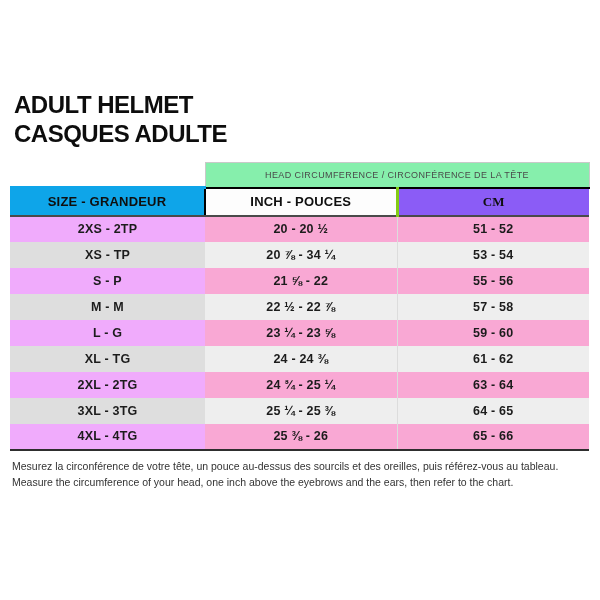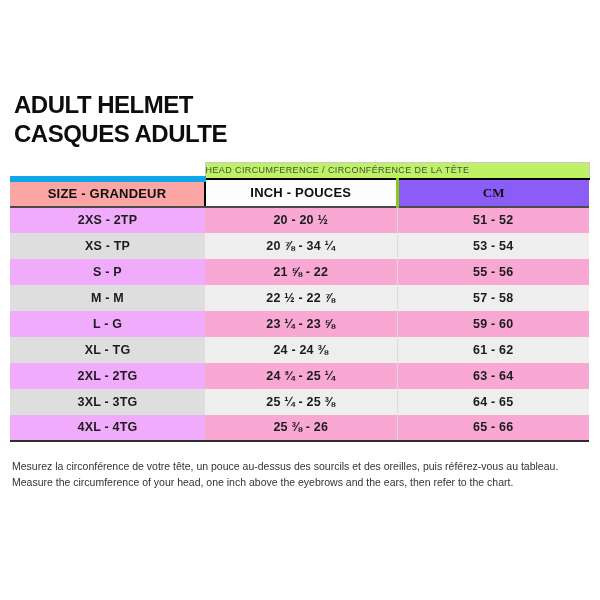--- a/index.html
+++ b/index.html
@@ -22,33 +22,33 @@
   .size-table {
     position: absolute; left: 10px; top: 162px;
     border-collapse: collapse; table-layout: fixed; width: 579px;
   }
   .col-size { width: 195px; }
   .col-inch { width: 192px; }
   .col-cm   { width: 192px; }
 
   .banner-spacer { background: #ffffff; border: none; }
   .banner-cell {
-    height: 16px; background: #bef264;
+    height: 25px; background: #86efac;
     border-top: 1px solid #c9c9c9; border-left: 1px solid #c9c9c9; border-right: 1px solid #c9c9c9;
     border-bottom: 2px solid #000000;
     font-size: 9px; font-weight: 400; color: #4a4a4a;
-    letter-spacing: 0.4px; text-align: left; vertical-align: middle;
+    letter-spacing: 0.4px; text-align: center; vertical-align: middle;
   }
 
   .size-table th {
     height: 28px; font-size: 13px; font-weight: 700; color: #0f0f0f;
     text-align: center; vertical-align: middle; letter-spacing: 0.2px;
     border-bottom: 2px solid #4a4a4a;
   }
-  th.size-h { background: #fca5a5; border-top: 6px solid #0ea5e9; margin-left: 12px; }
+  th.size-h { background: #0ea5e9; border-top: 3px solid #0ea5e9; margin-left: 12px; }
   th.inch-h { background: #fdfdfd; border-left: 2px solid #000000; }
   th.cm-h   { background: #8b5cf6; border-left: 3px solid #84cc16; font-family: Liberation Serif, serif; }
 
   .size-table tbody td {
     height: 26px; font-size: 12.5px; font-weight: 700; color: #1c1c1c;
     text-align: center; vertical-align: middle; letter-spacing: 0.2px;
   }
   tr.row-odd  td.size-cell { background: #f0abfc; }
   tr.row-odd  td.inch-cell, tr.row-odd  td.cm-cell { background: #f9a8d4; }
   tr.row-even td.size-cell { background: #dedede; }

